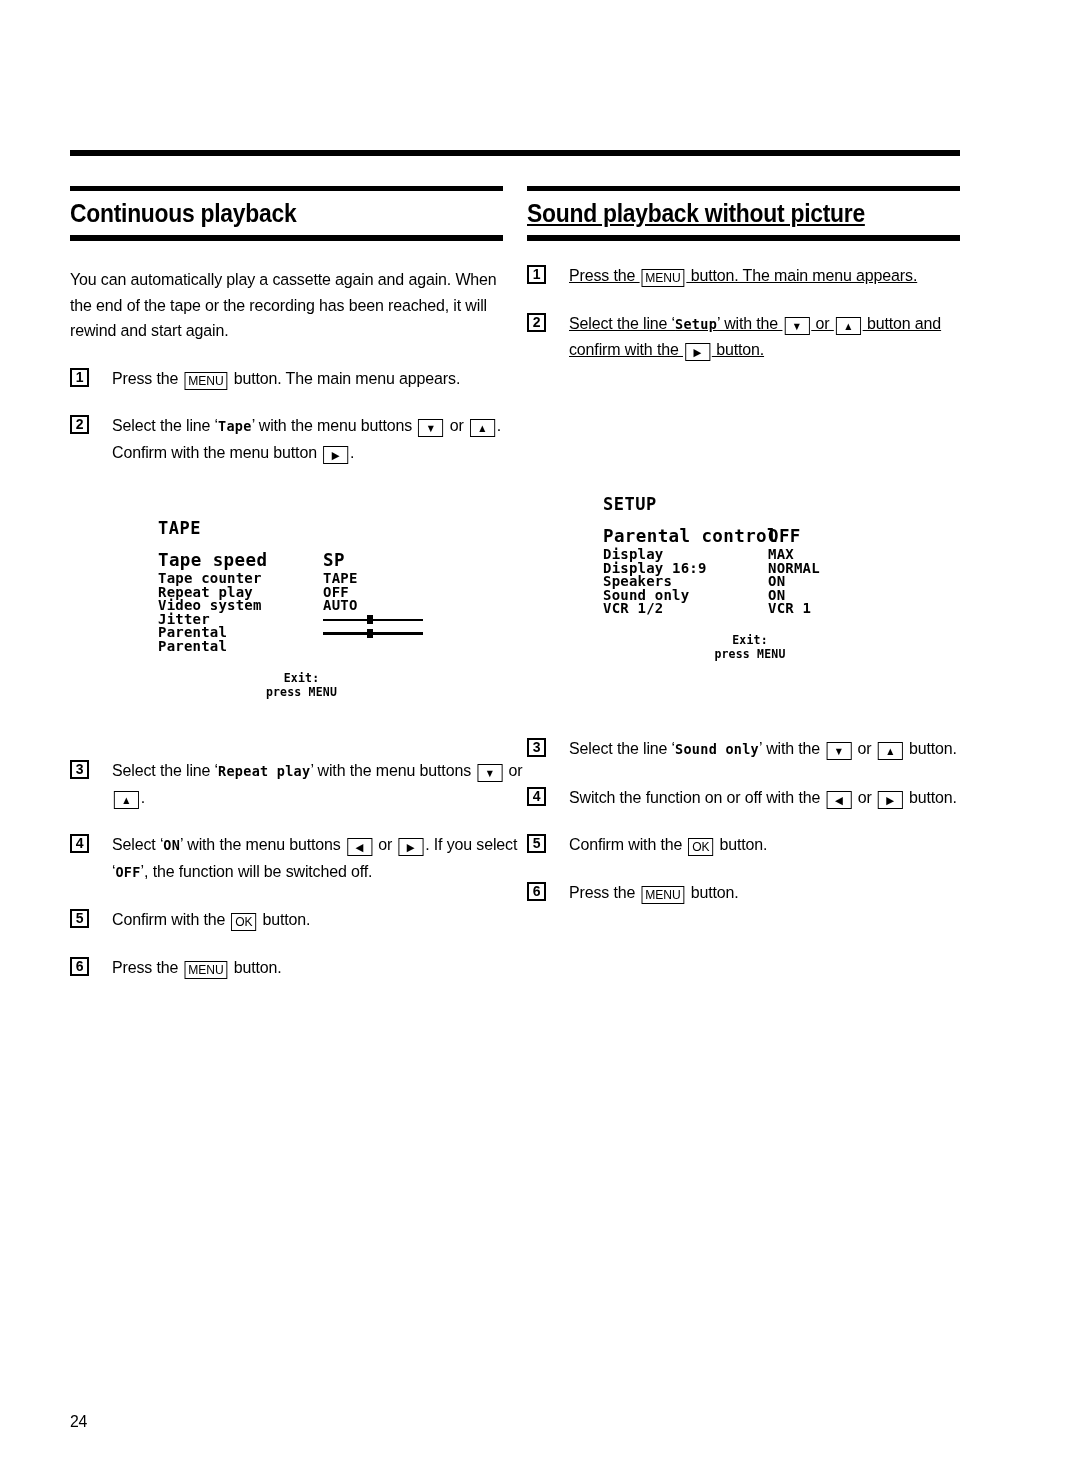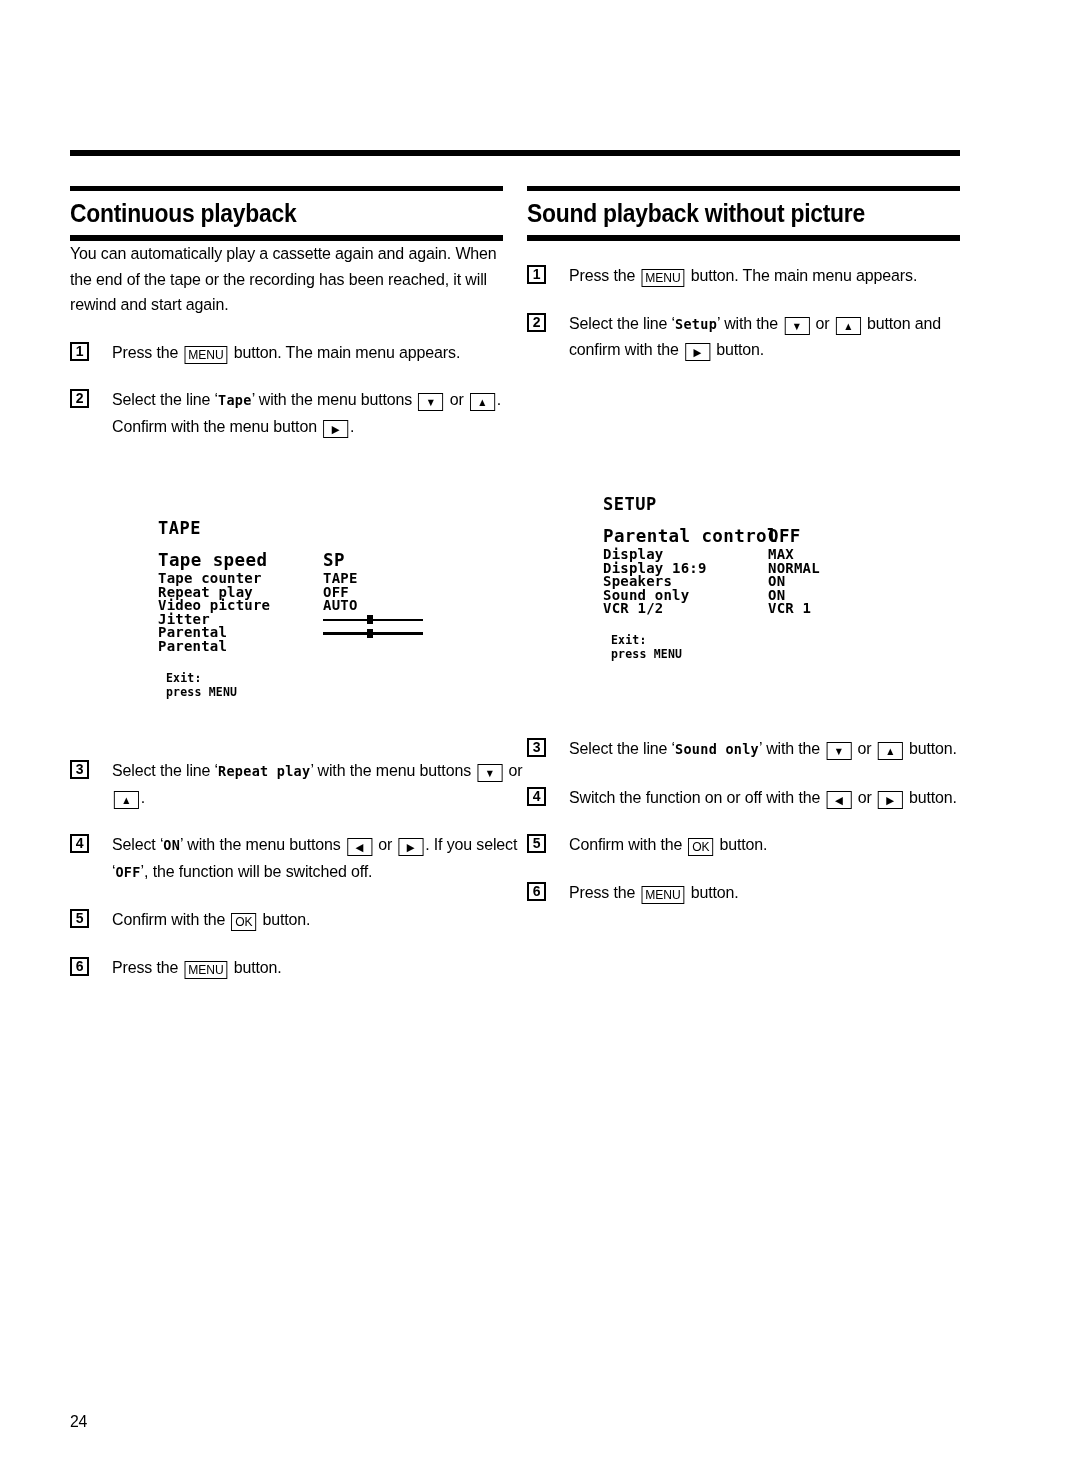--- a/index.html
+++ b/index.html
@@ -33,21 +33,21 @@
     background: #000;
   }
 
   
   .col {
     position: absolute;
     top: 186px;
     width: 433px;
   }
   .col-left  { left: 70px; }
-  .col-right { left: 527px; }
+  .col-right { left: 527px; text-decoration: underline; }
 
   .head-rule-top {
     height: 5px;
     background: #000;
     width: 100%;
   }
   .head-rule-bottom {
     height: 6px;
     background: #000;
     width: 100%;
@@ -69,21 +69,21 @@
   p.intro {
     margin: 0;
     padding: 0;
     font-size: 17.2px;
     line-height: 25.5px;
     letter-spacing: -0.15px;
     transform: scaleX(0.93);
     transform-origin: left top;
     width: 466px;
   }
-  .intro-wrap { }
+  .intro-wrap { margin-top: 26px; }
 
   
   .step {
     position: relative;
     padding-left: 42px;
     font-size: 17.2px;
     line-height: 25.5px;
     letter-spacing: -0.15px;
     margin-top: 22px;
   }
@@ -186,20 +186,21 @@
   .osd-row.hilite .osd-label { width: 165px; flex: 0 0 165px; }
   .osd-value { flex: 1 1 auto; }
   .osd-exit {
     margin-top: 17px;
     font-size: 11.5px;
     font-weight: bold;
     line-height: 14px;
     letter-spacing: 0.2px;
     padding-left: 8px;
     white-space: pre;
+    text-align: center;
   }
   
   .osd-slider {
     position: relative;
     height: 13.6px;
     width: 100px;
   }
   .osd-slider .bar {
     position: absolute;
     left: 0;
@@ -256,21 +257,21 @@
       </div>
   </div>
 
   <div class="tv" id="tv-tape" style="left:128px; top:472px; width:325px; height:241px;">
     <div class="tv-inner"></div>
     <div class="tv-content" id="osd-tape">
         <div class="osd-title">TAPE</div>
         <div class="osd-row hilite"><span class="osd-label">Tape speed</span><span class="osd-value">SP</span></div>
         <div class="osd-row"><span class="osd-label">Tape counter</span><span class="osd-value">TAPE</span></div>
         <div class="osd-row"><span class="osd-label">Repeat play</span><span class="osd-value">OFF</span></div>
-        <div class="osd-row"><span class="osd-label">Video picture</span><span class="osd-value">AUTO</span></div>
+        <div class="osd-row"><span class="osd-label">Video system</span><span class="osd-value">AUTO</span></div>
         <div class="osd-row"><span class="osd-label">Jitter</span><span class="osd-value"><span class="osd-slider"><span class="bar"></span><span class="knob"></span></span></span></div>
         <div class="osd-row"><span class="osd-label">Parental</span><span class="osd-value"><span class="osd-slider"><span class="bar"></span><span class="knob"></span></span></span></div>
         <div class="osd-row"><span class="osd-label">Parental</span><span class="osd-value"></span></div>
         <div class="osd-exit"><div>Exit:</div><div>press MENU</div></div>
       </div>
   </div>
 
   <div id="left-steps-b" style="position:absolute; left:70px; top:736px; width:455px;">
       <div class="step">
         <span class="stepnum">3</span>

